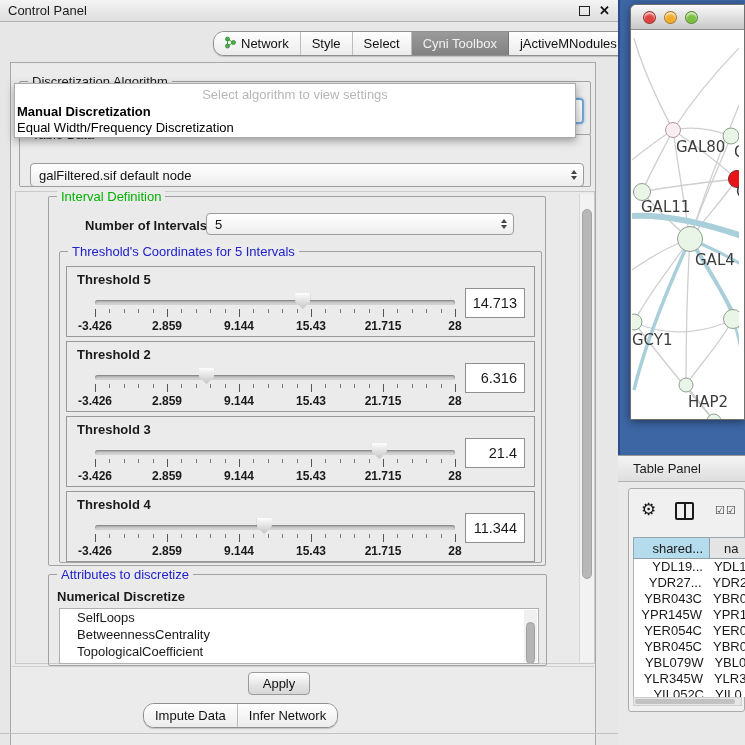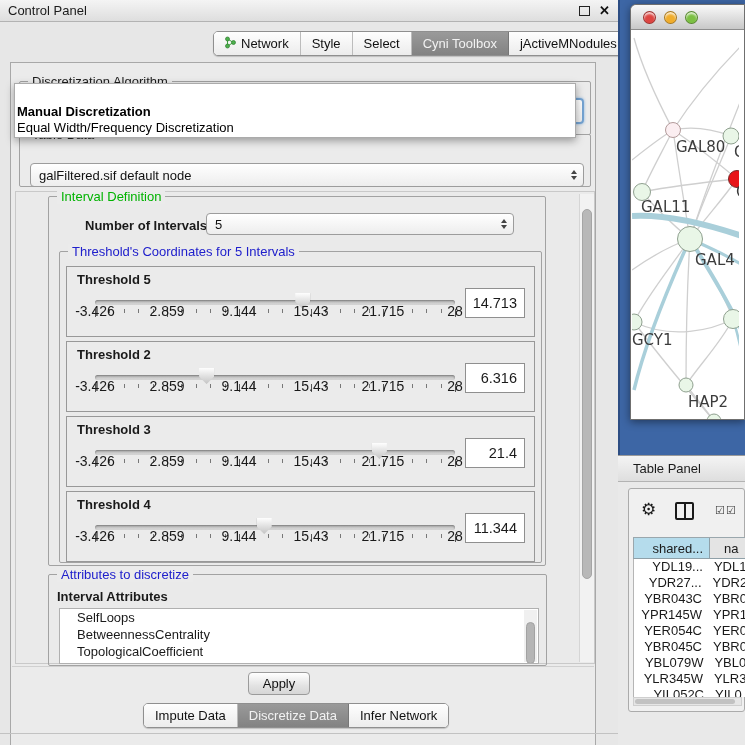--- a/index.html
+++ b/index.html
@@ -5,21 +5,21 @@
   html,body{margin:0;padding:0;}
   body{width:745px;height:745px;background:#e7e7e7;font-family:"Liberation Sans",sans-serif;font-size:13px;color:#1a1a1a;overflow:hidden;}
   #app{position:relative;width:745px;height:745px;}
 
   
   .left-panel{position:absolute;left:0;top:0;width:618px;height:745px;background:#e7e7e7;}
   .titlebar{position:absolute;left:0;top:0;width:618px;height:22px;background:linear-gradient(#f4f4f4,#dedede);border-bottom:1px solid #b3b3b3;display:flex;align-items:center;padding:0 8px;box-sizing:border-box;font-size:13px;color:#1b1b1b;}
   .titlebar .float{margin-left:auto;width:9px;height:8px;border:1.5px solid #222;margin-right:9px;}
   .titlebar .close{font-weight:bold;font-size:13px;color:#111;}
 
-  .tabgroup{display:flex;height:23px;border:1px solid #8f8f8f;border-radius:5px;background:#fdfdfd;overflow:hidden;box-shadow:0 1px 1px rgba(0,0,0,.18);}
+  .tabgroup{display:flex;height:23px;border:1px solid #8f8f8f;border-radius:11px;background:#fdfdfd;overflow:hidden;box-shadow:0 1px 1px rgba(0,0,0,.18);}
   .tab{display:flex;align-items:center;gap:5px;padding:0 11px;font-size:13px;color:#111;border-right:1px solid #bcbcbc;background:linear-gradient(#fefefe,#ececec);white-space:nowrap;}
   .tab:last-child{border-right:none;}
   .tab.sel{background:linear-gradient(#9a9a9a,#828282);color:#f2f2f2;border-right-color:#777;}
   .top-tabs{position:absolute;left:213px;top:31px;}
   .bottom-tabs{position:absolute;left:143px;top:703px;}
 
   .main{position:absolute;left:10px;top:62px;width:586px;height:686px;border:1px solid #a8a8a8;background:#ebebeb;box-sizing:border-box;}
 
   .fieldset{position:absolute;border:1px solid #a2a2a2;border-radius:2px;}
   .legend{position:absolute;top:-8px;left:8px;background:#ebebeb;padding:0 4px;font-size:13px;white-space:nowrap;}
@@ -41,21 +41,21 @@
   .viewport{position:absolute;left:4px;top:128px;width:580px;height:473px;border:1px solid #c9c9c9;background:#eaeaea;box-sizing:border-box;}
 
   .noi-label{position:absolute;left:36px;top:21px;font-weight:bold;font-size:13px;}
   .thr-row{position:absolute;left:6px;width:469px;height:71px;border:1px solid #989898;background:#ebebeb;box-sizing:border-box;}
   .thr-label{position:absolute;left:10px;top:5px;font-weight:bold;font-size:13px;}
   .track{position:absolute;left:28px;top:33px;width:360px;height:5px;border-radius:3px;background:linear-gradient(#b9b9b9,#dadada);box-shadow:inset 0 1px 2px rgba(0,0,0,.35);}
   .thumb{position:absolute;top:26px;width:15px;height:16px;background:linear-gradient(#fefefe,#c4c4c4);clip-path:polygon(0 0,100% 0,100% 55%,50% 100%,0 55%);filter:drop-shadow(0 0 1px #666);}
   .ticks{position:absolute;left:0;top:42px;width:100%;height:10px;}
   .ticks span{position:absolute;top:0;width:1px;height:8px;background:#555;}
   .ticks span.minor{height:4px;background:#777;}
-  .ticklabels{position:absolute;left:0;top:36px;width:100%;height:12px;font-size:14px;font-weight:normal;color:#1a1a1a;}
+  .ticklabels{position:absolute;left:0;top:52px;width:100%;height:12px;font-size:12px;font-weight:bold;color:#1a1a1a;}
   .ticklabels span{position:absolute;transform:translateX(-50%);white-space:nowrap;}
   .valbox{position:absolute;left:398px;top:21px;width:60px;height:30px;background:#fff;border:1px solid #8f8f8f;display:flex;align-items:center;justify-content:flex-end;padding-right:7px;box-sizing:border-box;font-size:14.5px;}
 
   .attr-sub{position:absolute;left:8px;top:14px;font-weight:bold;font-size:13px;}
   .listbox{position:absolute;left:10px;top:33px;width:480px;height:56px;background:#ffffff;border:1px solid #b0b0b0;overflow:hidden;box-sizing:border-box;}
   .attr-item{padding-left:17px;height:17px;line-height:17px;font-size:13px;}
   .list-scroll{position:absolute;right:1px;top:1px;width:13px;bottom:1px;background:#f0f0f0;}
   .list-scroll .lthumb{position:absolute;left:2px;top:12px;width:9px;height:42px;border-radius:5px;background:#b5b5b5;border:1px solid #a2a2a2;box-sizing:border-box;}
 
   .vscroll{position:absolute;left:563px;top:2px;width:14px;height:468px;background:#f2f2f2;border-left:1px solid #d5d5d5;}
@@ -148,20 +148,21 @@
         <div class="combo" style="left:10px;top:28px;width:554px;height:24px;">
           <span>galFiltered.sif default node</span>
           <span class="stepper">
               <i class="up"></i>
               <i class="down"></i>
             </span>
         </div>
       </div>
 
       <div class="popup">
+        <div class="hint">Select algorithm to view settings</div>
         <div class="opt b">Manual Discretization</div>
         <div class="opt n">Equal Width/Frequency Discretization</div>
       </div>
 
       <div class="viewport">
 
         <div class="fieldset" style="left:32px;top:4px;width:496px;height:368px;">
           <span class="legend lg-green">Interval Definition</span>
           <span class="noi-label">Number of Intervals</span>
           <div class="combo" style="left:157px;top:16px;width:308px;height:22px;">
@@ -344,21 +345,21 @@
                   <span style="left: 316px;">21.715</span>
                   <span style="left: 388px;">28</span>
                 </div>
               <div class="valbox">11.344</div>
             </div>
           </div>
         </div>
 
         <div class="fieldset" style="left:32px;top:382px;width:497px;height:90px;">
           <span class="legend lg-blue">Attributes to discretize</span>
-          <span class="attr-sub">Interval Attributes</span>
+          <span class="attr-sub">Numerical Discretize</span>
           <div class="listbox">
             <div>
                 <div class="attr-item">SelfLoops</div>
                 <div class="attr-item">BetweennessCentrality</div>
                 <div class="attr-item">TopologicalCoefficient</div>
               </div>
             <div class="list-scroll">
                 <div class="lthumb"></div>
               </div>
           </div>
@@ -369,23 +370,20 @@
         </div>
       </div>
 
       <div class="sep-apply"></div>
       <div class="apply-btn">Apply</div>
     </div>
 
     <div class="tabgroup bottom-tabs">
       <div class="tab">
           <span>Impute Data</span>
-        </div>
-      <div class="tab sel">
-          <span>Discretize Data</span>
         </div>
       <div class="tab">
           <span>Infer Network</span>
         </div>
     </div>
 
     <div class="bottom-line"></div>
   </div>
 
   <div class="right-col">

